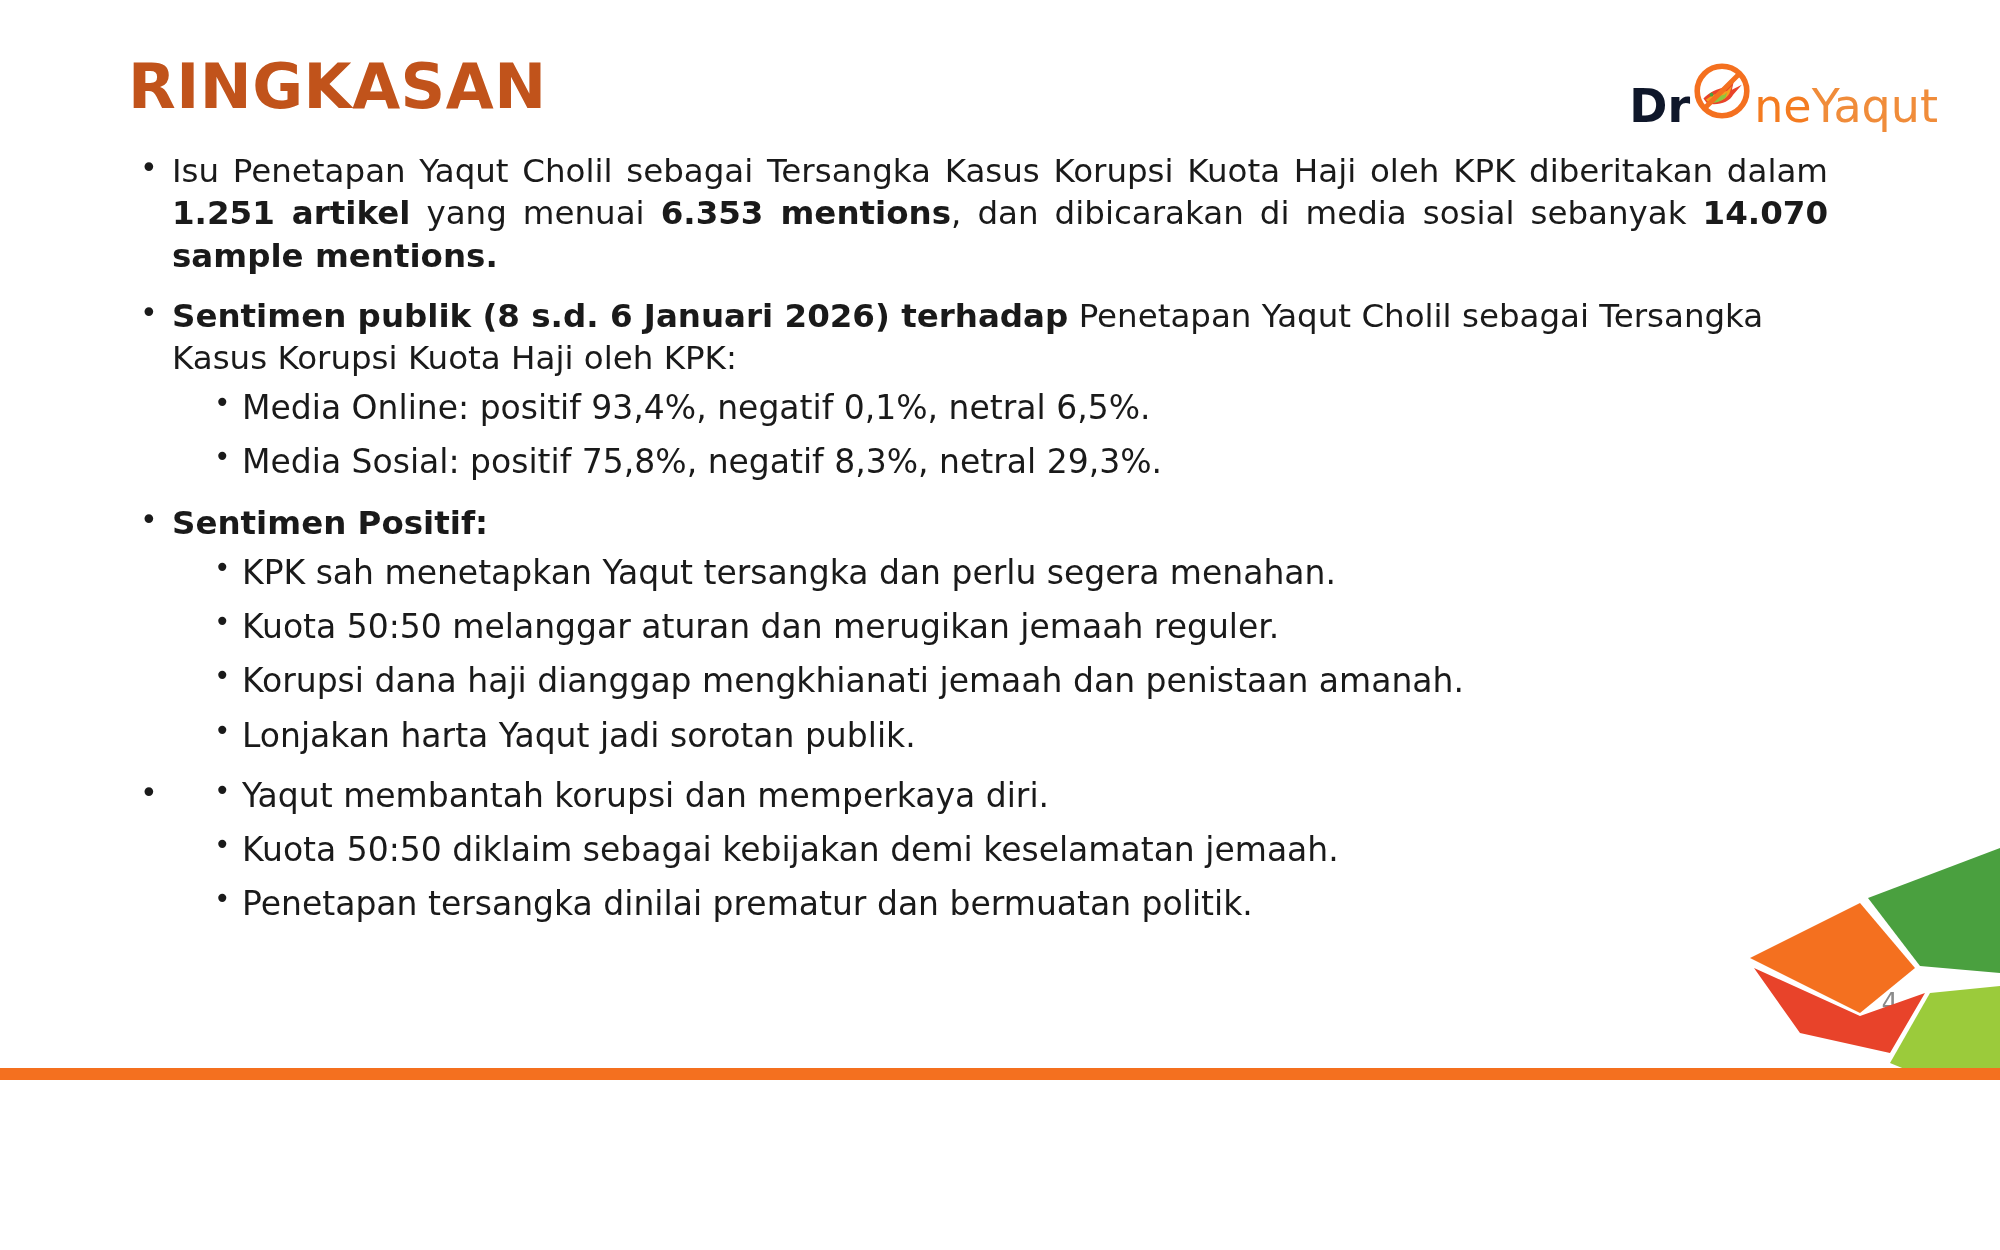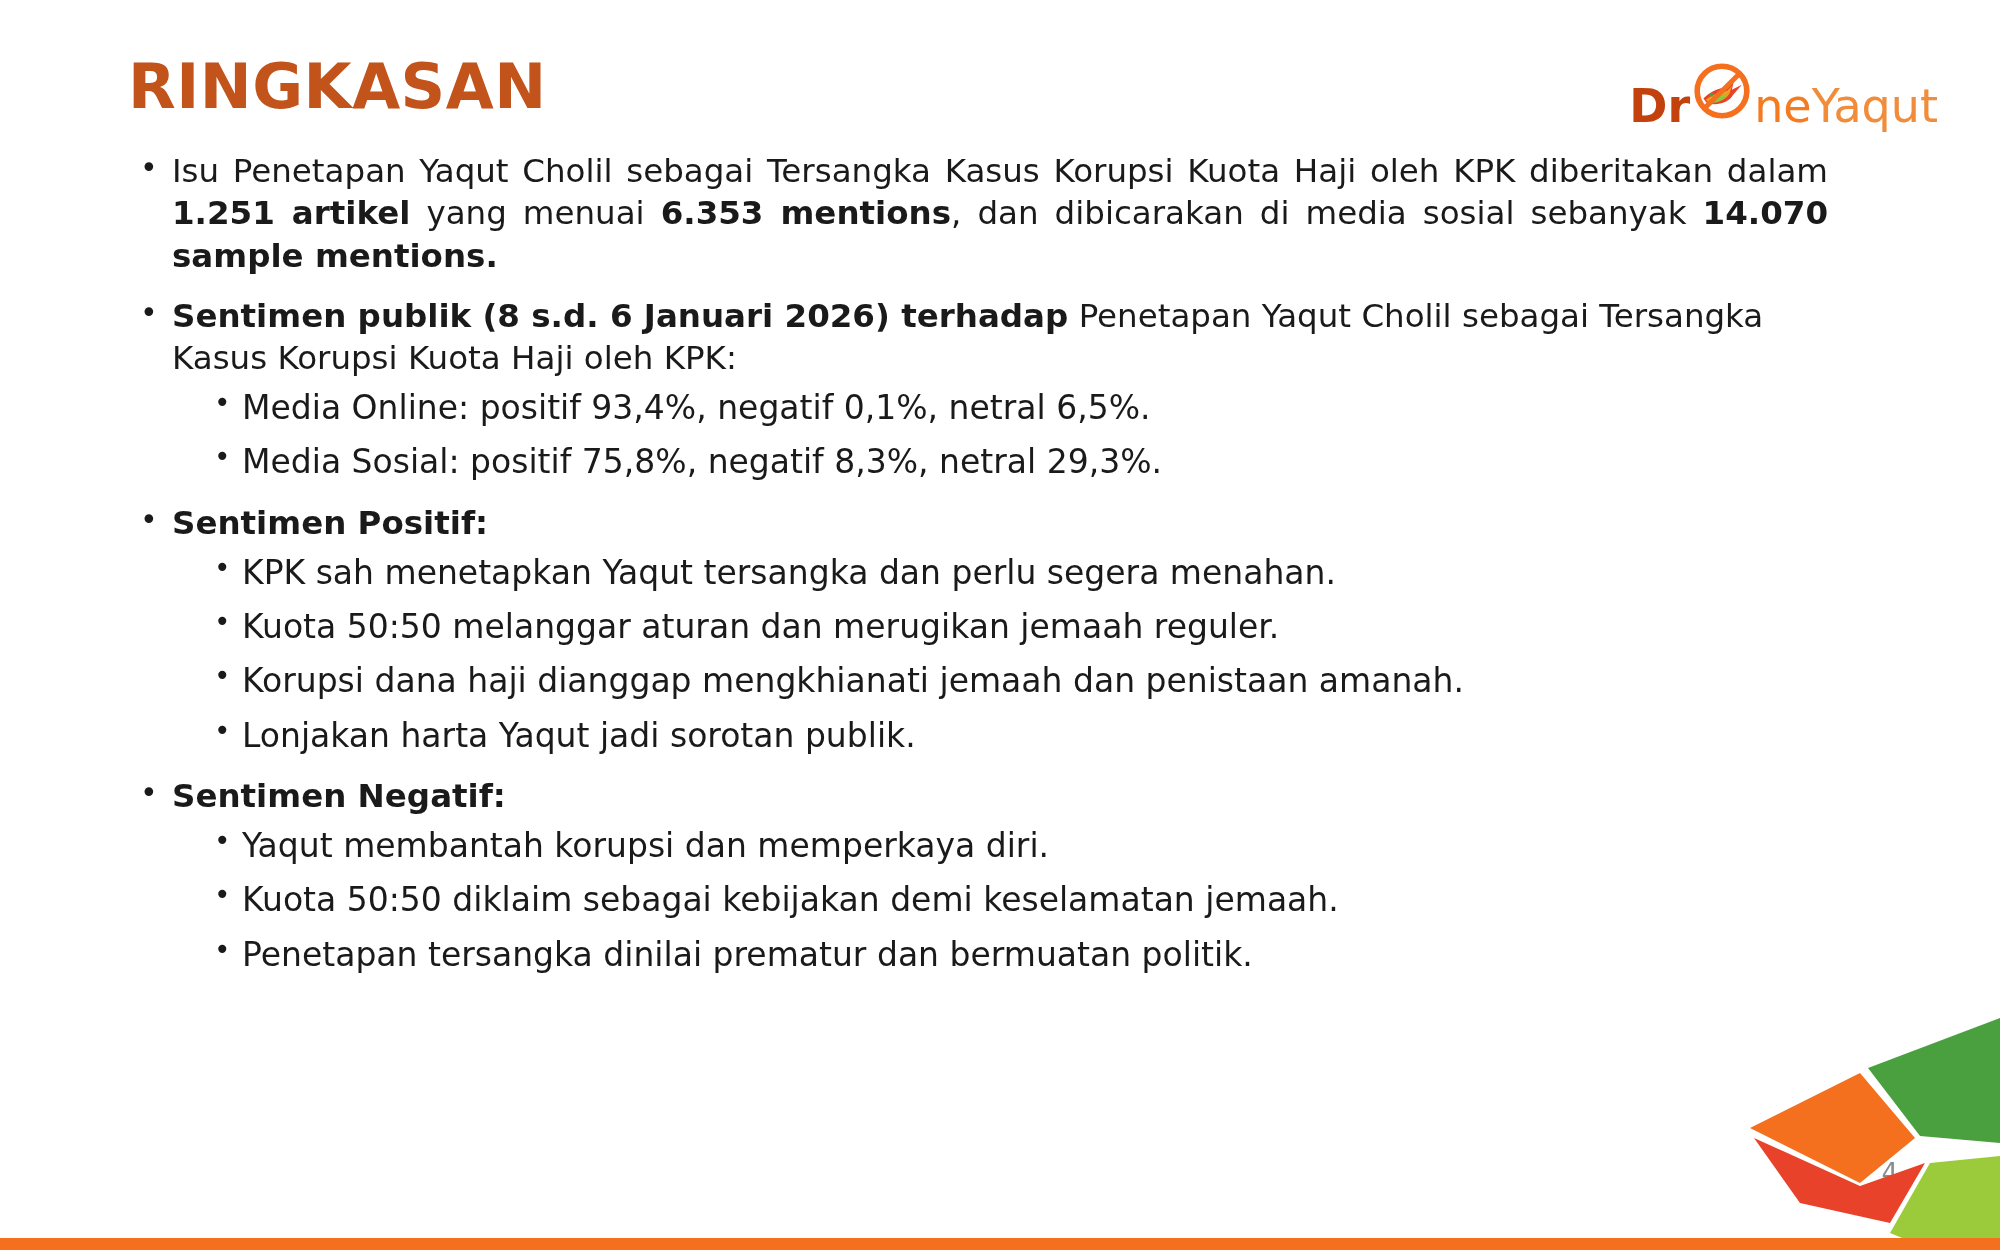--- a/index.html
+++ b/index.html
@@ -7,21 +7,21 @@
     margin: 0;
     padding: 0;
     background: #ffffff;
   }
   body {
     font-family: "Liberation Sans", sans-serif;
   }
   .slide {
     position: relative;
     width: 2000px;
-    height: 1250px;
+    height: 1080px;
     background: #ffffff;
     overflow: hidden;
     box-sizing: border-box;
     padding-left: 43px;
   }
 
   
   .slide-title {
     position: absolute;
     left: 128px;
@@ -47,21 +47,21 @@
   .logo-text {
     font-family: "DejaVu Sans", sans-serif;
     font-size: 46px;
     line-height: 1;
     white-space: nowrap;
     display: flex;
     align-items: baseline;
   }
   .logo-dr {
     font-weight: 700;
-    color: #c2410c;
+    color: #0f172a;
     text-align: center;
   }
   .logo-ne {
     font-weight: 400;
     color: #F47B20;
   }
   .logo-emprit {
     font-weight: 400;
     color: #F08C3A;
   }
@@ -206,21 +206,21 @@
             </ul>
           </div></li>
         <li class="no-justify"><span><b>Sentimen Positif:</b></span><div class="sub-wrap">
             <ul class="lvl2">
               <li>KPK sah menetapkan Yaqut tersangka dan perlu segera menahan.</li>
               <li>Kuota 50:50 melanggar aturan dan merugikan jemaah reguler.</li>
               <li>Korupsi dana haji dianggap mengkhianati jemaah dan penistaan amanah.</li>
               <li>Lonjakan harta Yaqut jadi sorotan publik.</li>
             </ul>
           </div></li>
-        <li class="no-justify"><span><b>Sentimen Negatif:</b></span><div class="sub-wrap">
+        <li class="no-justify"><div class="sub-wrap">
             <ul class="lvl2">
               <li>Yaqut membantah korupsi dan memperkaya diri.</li>
               <li>Kuota 50:50 diklaim sebagai kebijakan demi keselamatan jemaah.</li>
               <li>Penetapan tersangka dinilai prematur dan bermuatan politik.</li>
             </ul>
           </div></li>
       </ul>
   </div>
 
   <div class="page-number">4</div>

